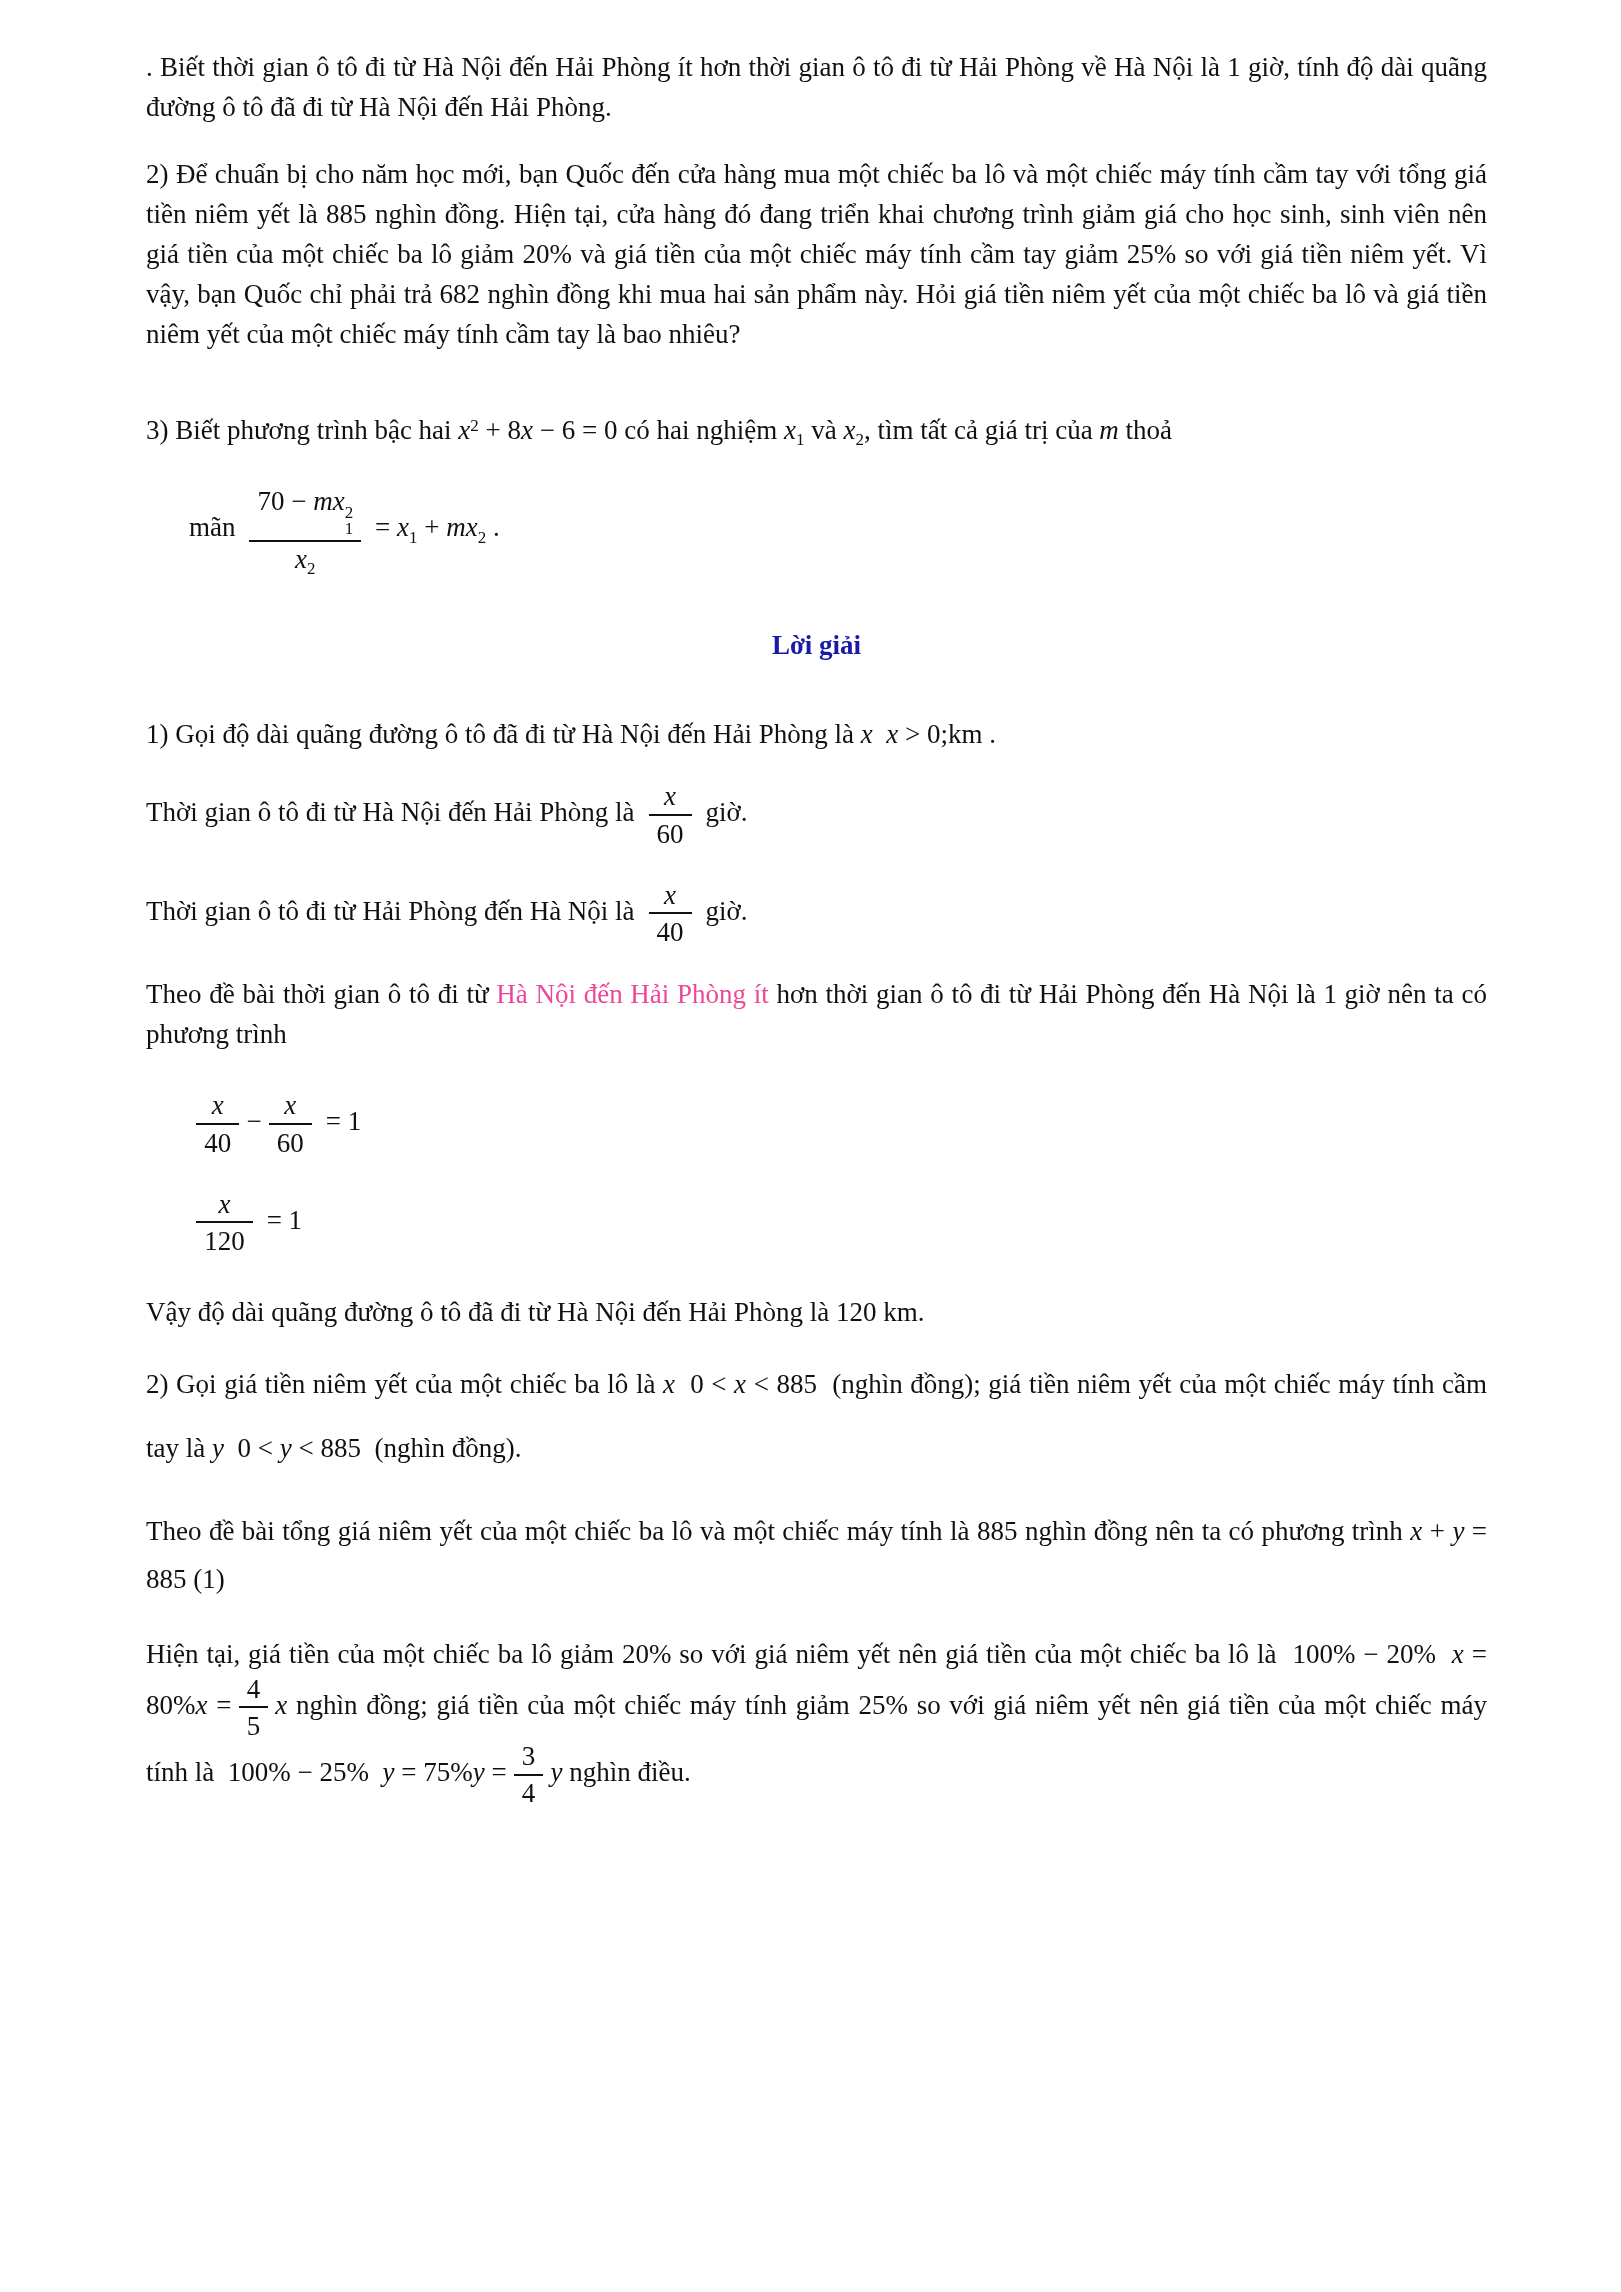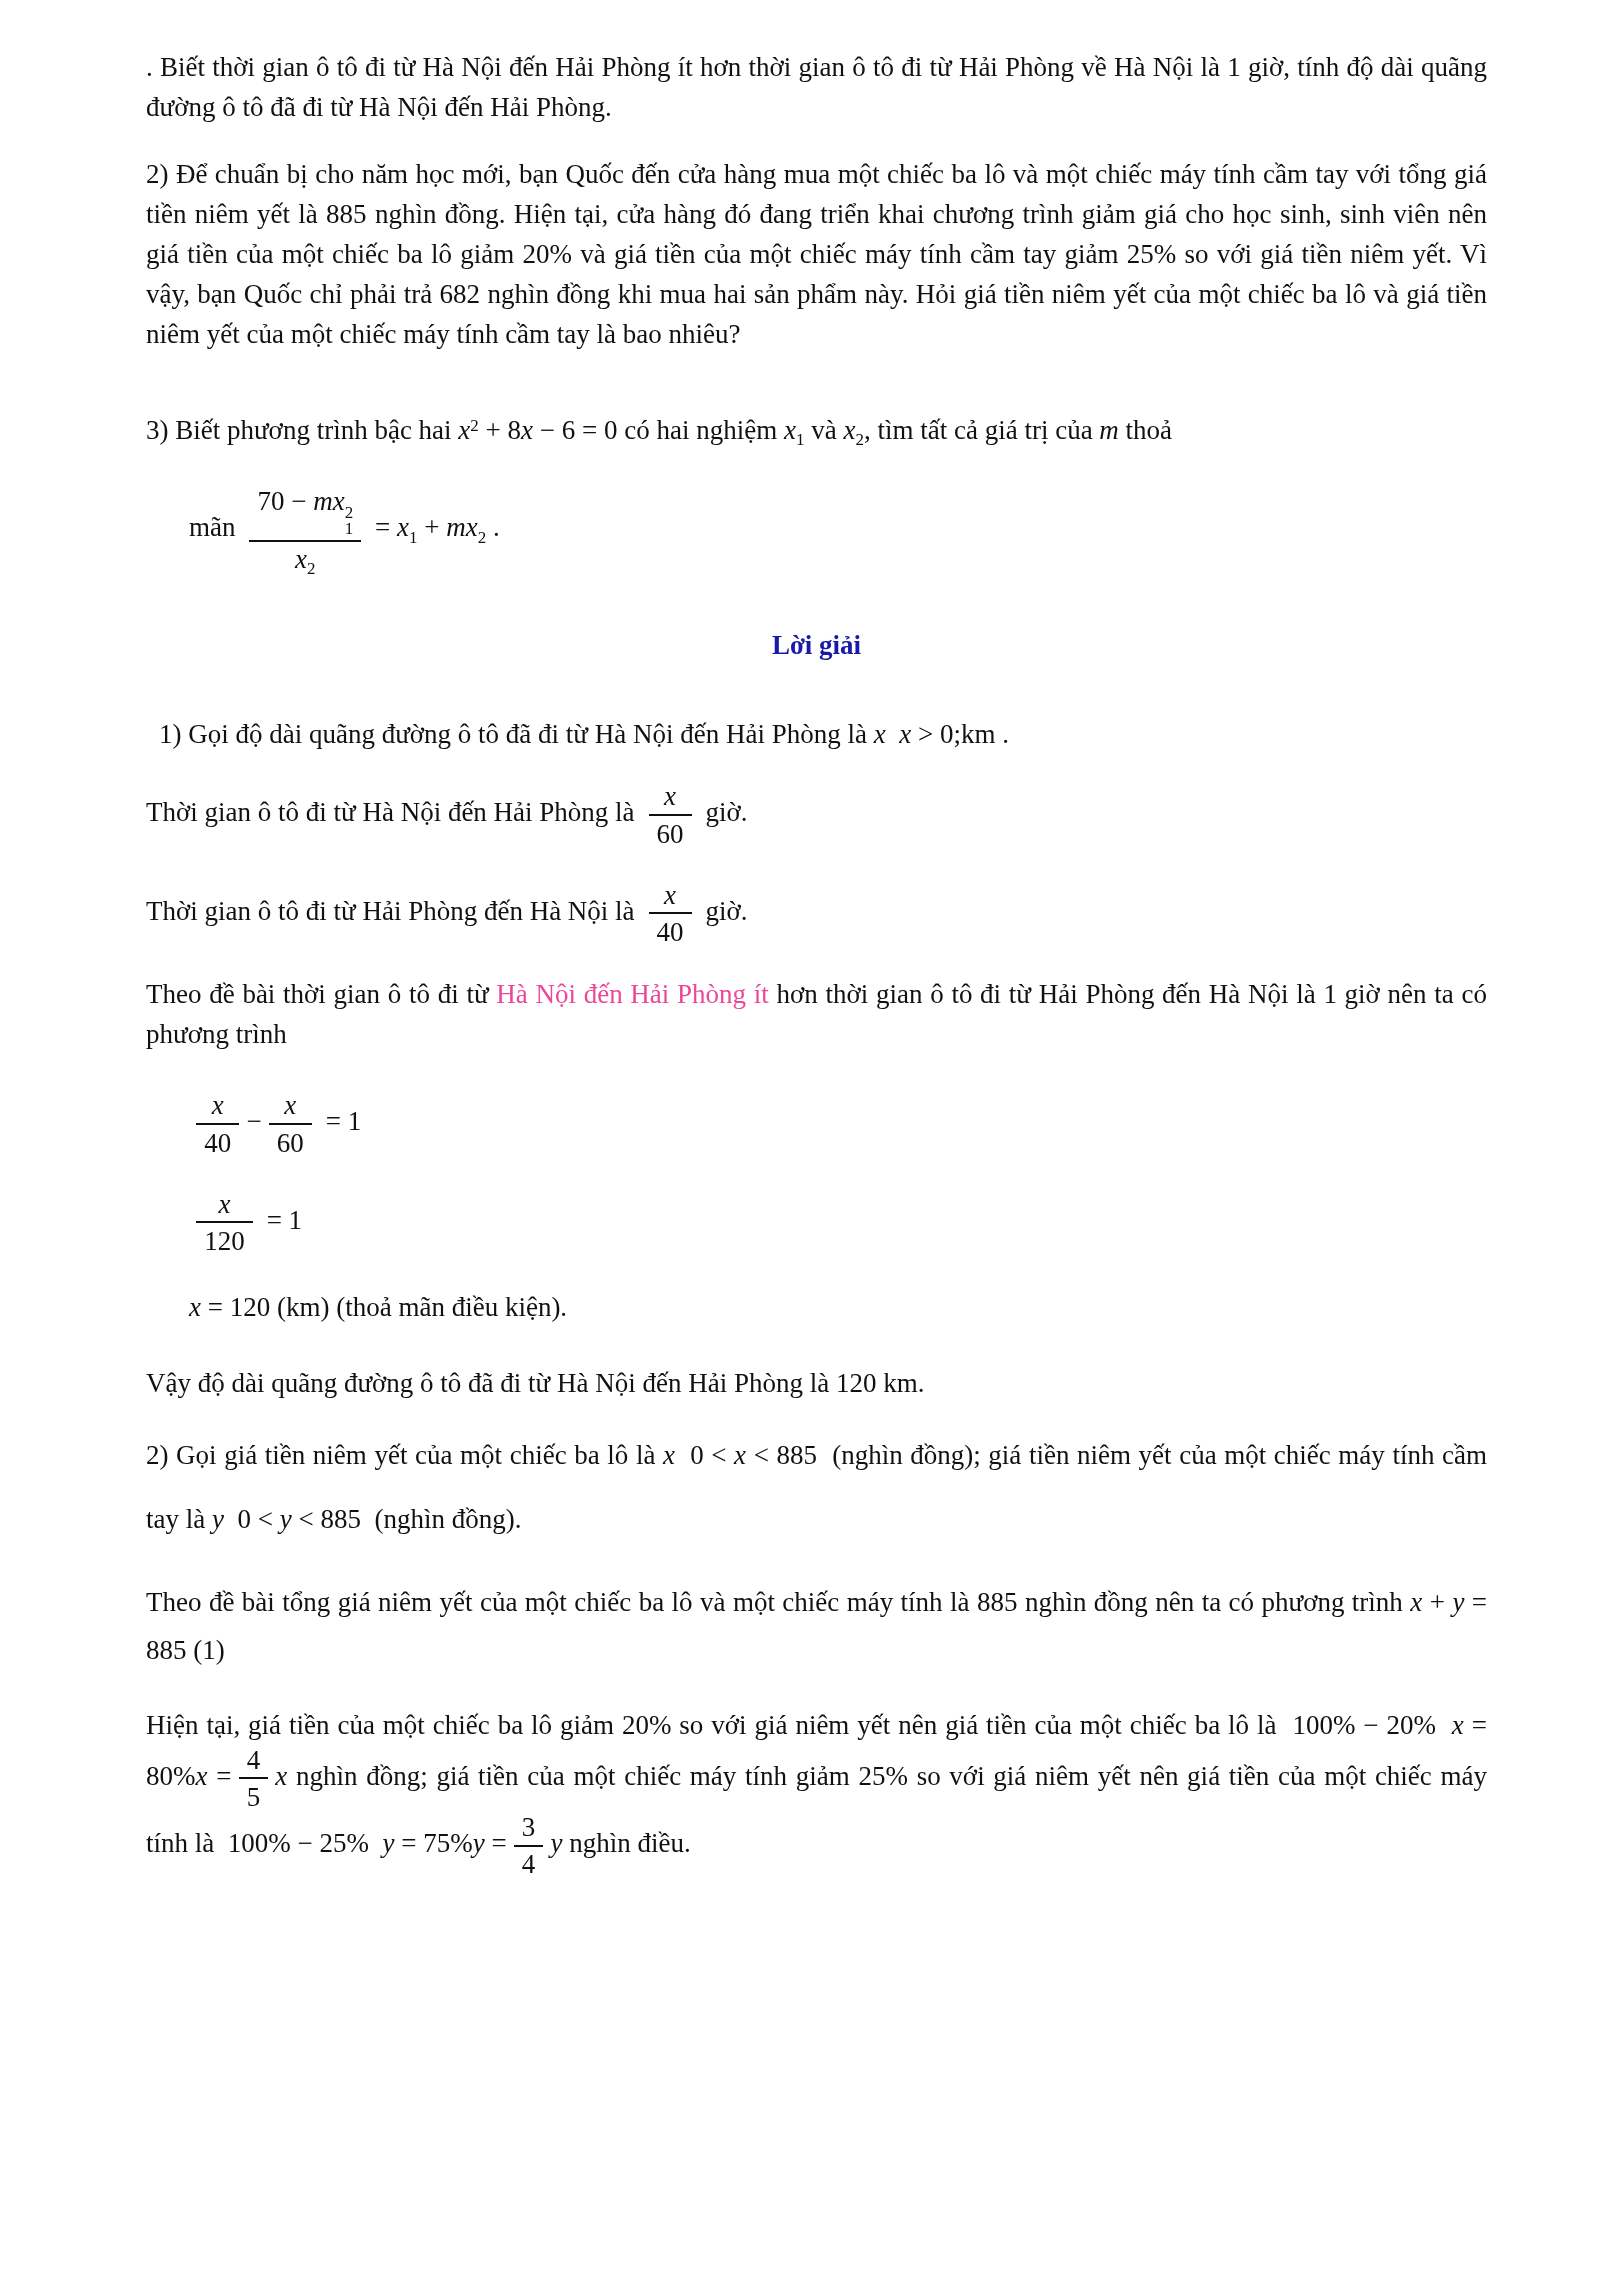--- a/index.html
+++ b/index.html
@@ -31,21 +31,21 @@
 
   .heading { text-align: center; font-weight: bold; color: #1a1aa8; margin: 51px 0 12px; line-height: 40px; }
   .gray { color: #ec4899; }
 
   .mb30 { margin-bottom: 27px; }
   .mb62 { margin-bottom: 56px; }
   .mt22 { margin-top: 19.7px; }
   .mt30 { margin-top: 27px; font-family: Liberation Serif, serif; }
   .mt35 { margin-top: 31px; }
   .mt40 { margin-top: 36px; }
-  .mt55 { margin-top: 49px; margin-left: 13px; }
+  .mt55 { margin-top: 49px; }
   .wide { line-height: 64px; }
   .semiwide { line-height: 48px; }
 </style>
 </head>
 <body>
 
 <div class="page">
 
   <p class="para mb30"><span>. Biết thời gian ô tô đi từ Hà Nội đến Hải Phòng ít hơn thời gian ô tô đi từ Hải Phòng về Hà Nội là 1 giờ, tính độ dài quãng đường ô tô đã đi từ Hà Nội đến Hải Phòng.</span></p>
 
@@ -108,24 +108,20 @@
   <div class="para noj indent mt40">
     <span class="frac"><span class="num"><span class="mi">x</span></span><span class="den"><span>40</span></span></span><span>−</span><span class="frac"><span class="num"><span class="mi">x</span></span><span class="den"><span>60</span></span></span>
     <span>= 1</span>
   </div>
 
   <div class="para noj indent mt35">
     <span class="frac"><span class="num"><span class="mi">x</span></span><span class="den"><span>120</span></span></span>
     <span>= 1</span>
   </div>
 
-  <p class="para noj indent mt35">
-    <span class="mi">x</span>
-    <span>= 120  (km) (thoả mãn điều kiện).</span>
-  </p>
 
   <p class="para mt40"><span>Vậy độ dài quãng đường ô tô đã đi từ Hà Nội đến Hải Phòng là 120 km.</span></p>
 
   <p class="para wide mt22">
     <span>2) Gọi giá tiền niêm yết của một chiếc ba lô là</span>
     <span class="mi">x</span>&nbsp;
     <span>0 &lt;</span>
     <span class="mi">x</span>
     <span>&lt; 885</span>&nbsp;
     <span>(nghìn đồng); giá tiền niêm yết của một chiếc máy tính cầm tay là</span>

